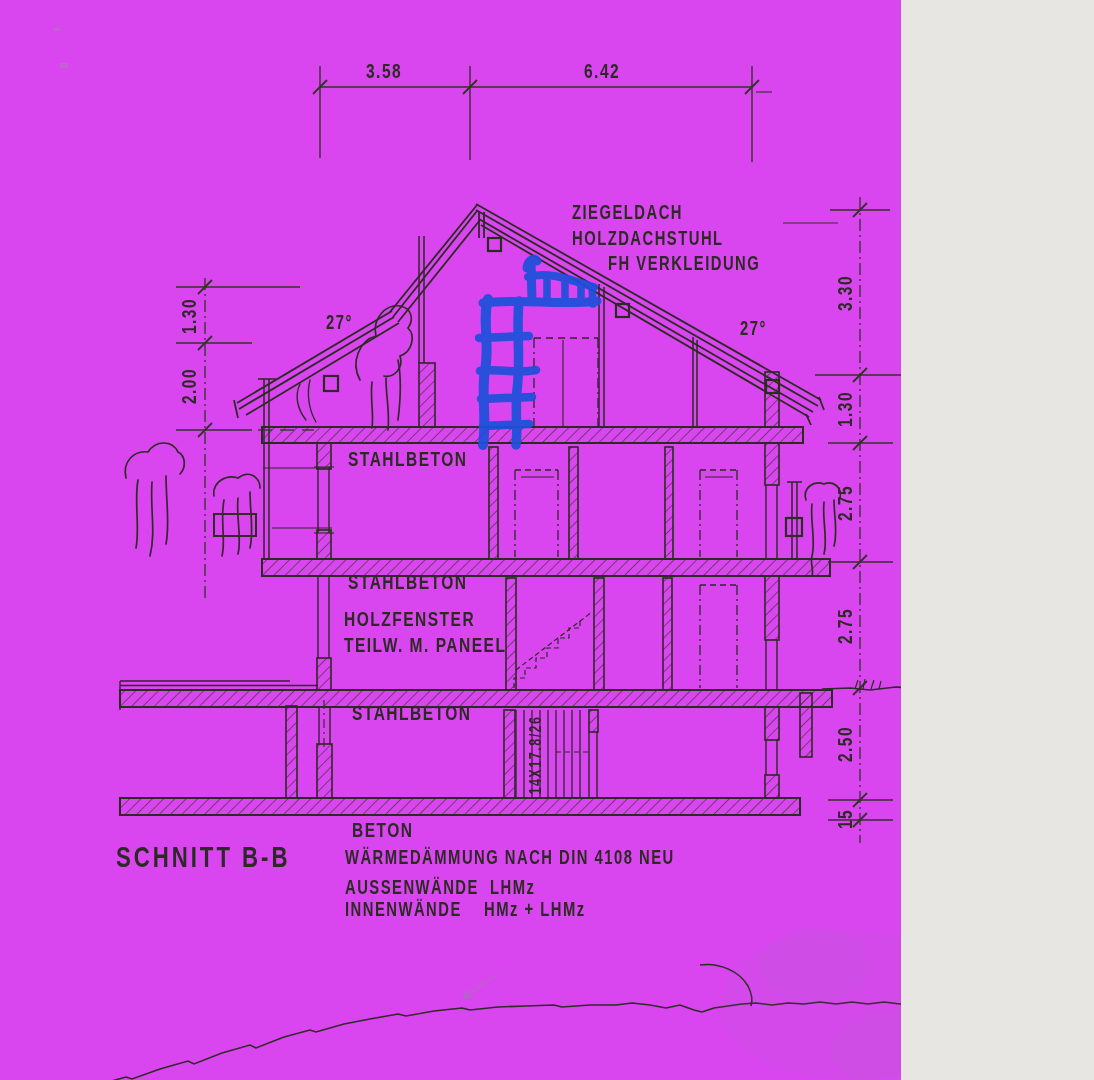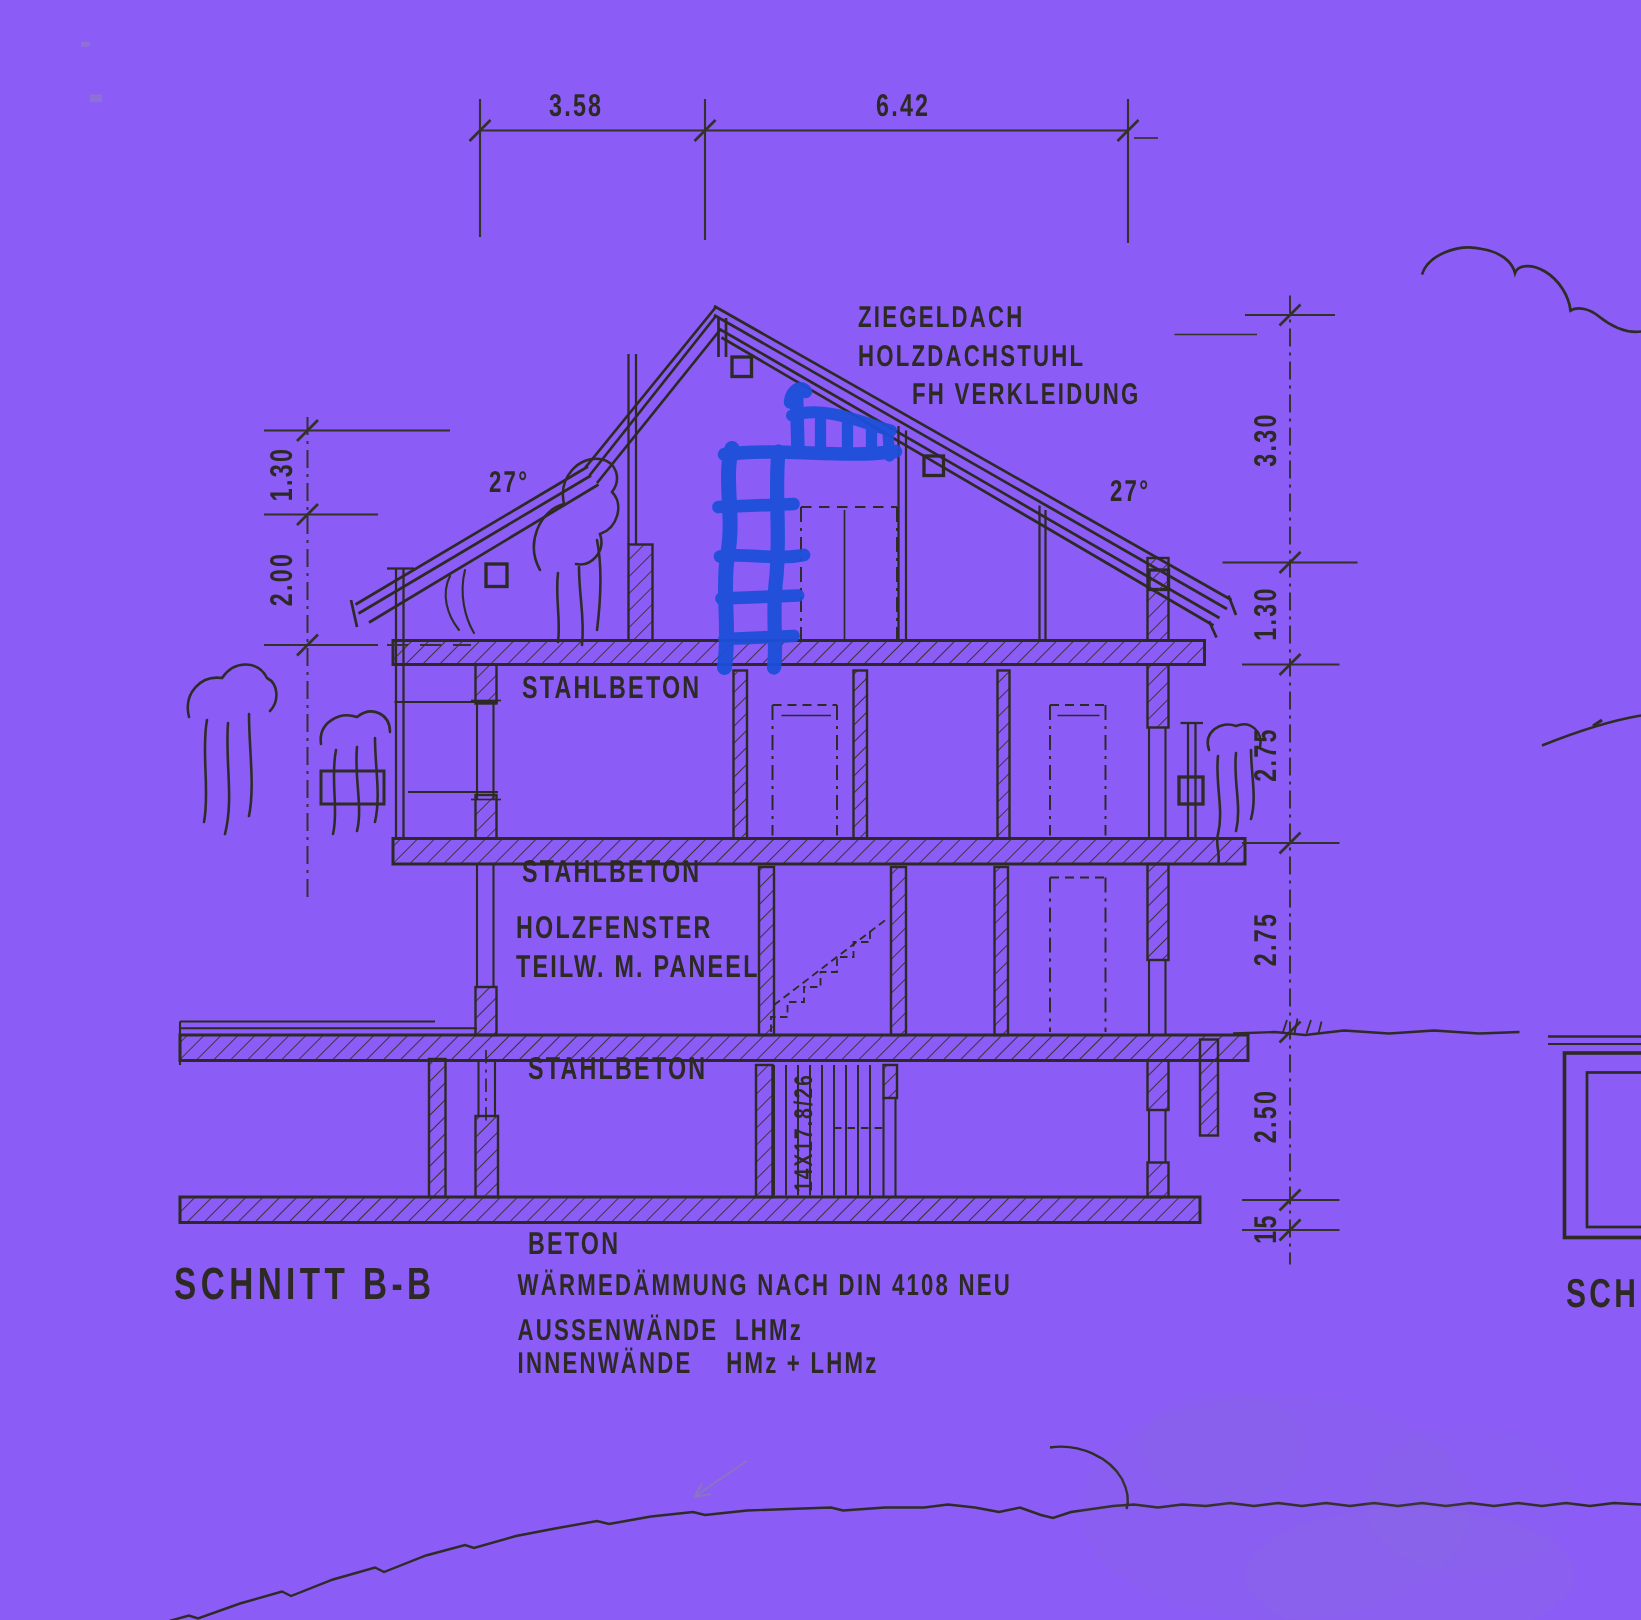--- a/index.html
+++ b/index.html
@@ -1,16 +1,16 @@
 <!DOCTYPE html>
 <html><head>
 <meta charset="utf-8">
 <style>
   html,body{margin:0;padding:0;background:#e8e6e2;}
-  #paper{position:relative;width:1094px;height:1080px;background:#8b5cf6;overflow:hidden;
+  #paper{position:relative;width:901px;height:1080px;background:#d946ef;overflow:hidden;
          font-family:"Liberation Sans",sans-serif;}
   svg{position:absolute;left:0;top:0;}
   .lbl{position:absolute;font-family:"Liberation Sans",sans-serif;font-weight:700;
        color:#2d2a25;letter-spacing:2px;line-height:1.05;white-space:pre;
        transform:scaleX(0.74);transform-origin:0 0;font-size:21px;}
   .rot{transform:translate(-50%,-50%) rotate(-90deg) scaleX(0.74);transform-origin:center;}
   .fs17{font-size:17px;} .fs20{font-size:20px;} .fs27{font-size:27px;letter-spacing:3px;}
   .fs30{font-size:30px;letter-spacing:4px;}
 </style>
 </head>

